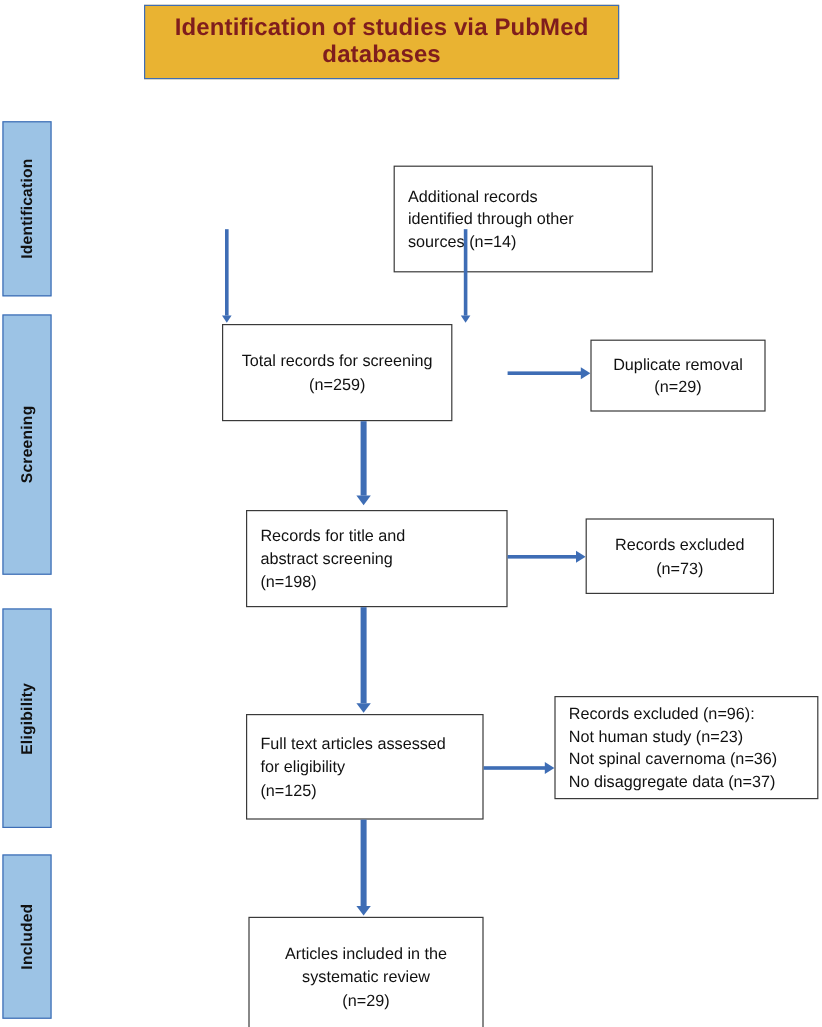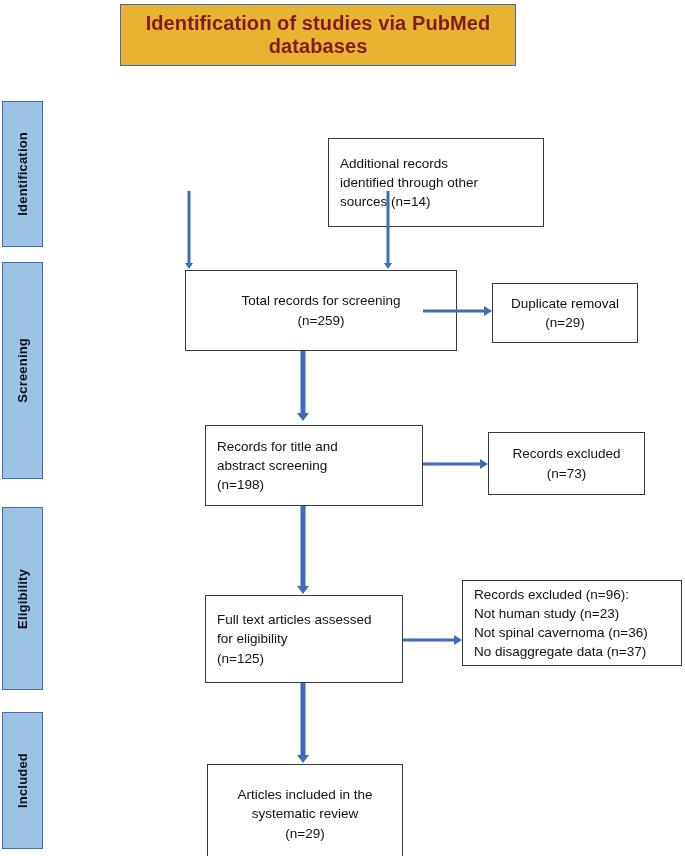--- a/index.html
+++ b/index.html
@@ -161,21 +161,21 @@
 
   <div class="v-arrow thin" style="left:186px; top:191px; width:5px; height:78px;">
     <div class="shaft" style="height:72px; width:3px;"></div>
     <div class="head"></div>
   </div>
   <div class="v-arrow thin" style="left:385px; top:191px; width:5px; height:78px;">
     <div class="shaft" style="height:72px; width:3px;"></div>
     <div class="head"></div>
   </div>
 
-  <div class="box align-center" style="left:185px; top:270px; width:272px; height:81px;">
+  <div class="box align-center" style="left:185px; top:270px; width:192px; height:81px;">
     <div class="box-lines">Total records for screening
 (n=259)</div>
   </div>
 
   <div class="box align-center" style="left:492px; top:283px; width:146px; height:60px;">
     <div class="box-lines">Duplicate removal
 (n=29)</div>
   </div>
 
   <div class="h-arrow" style="left:423px; top:305px; width:69px; height:11px;">

